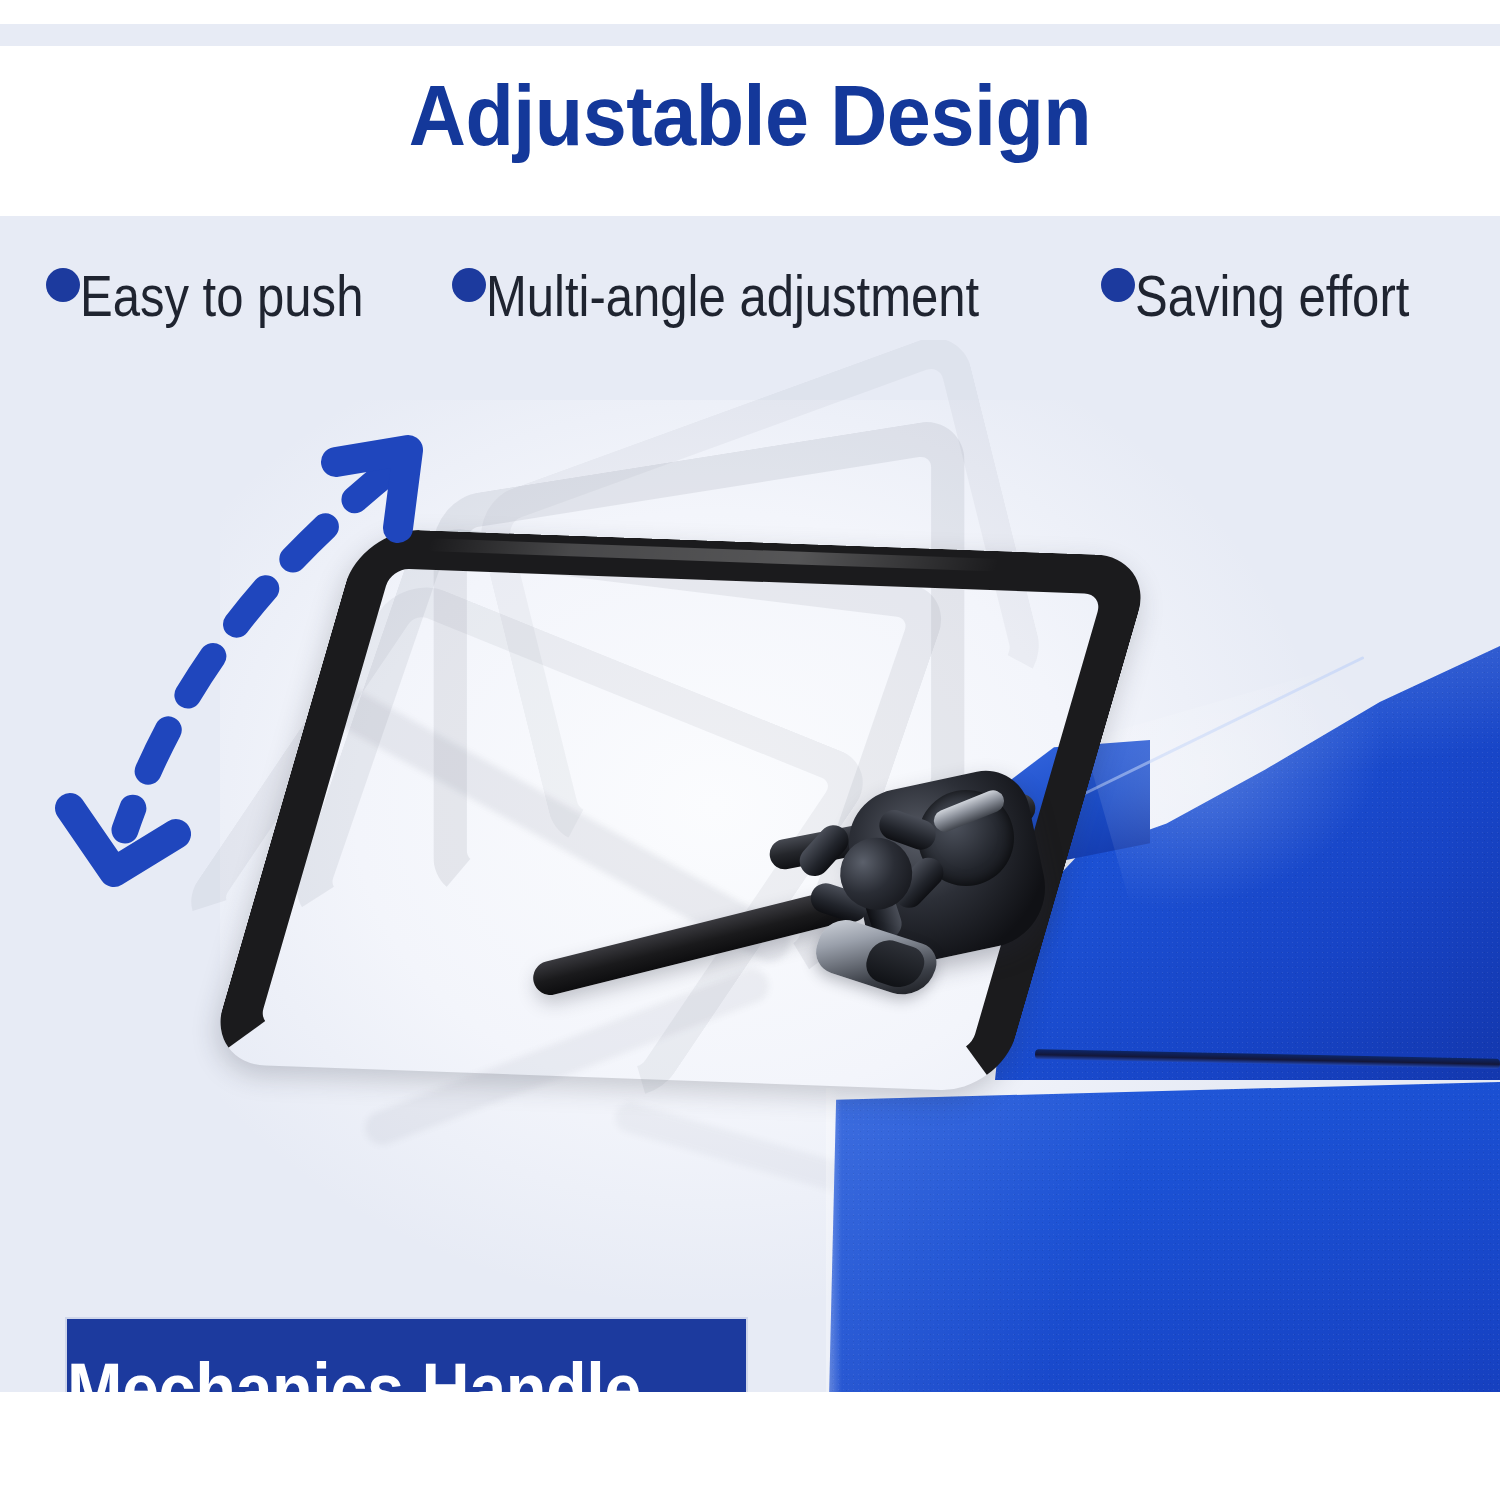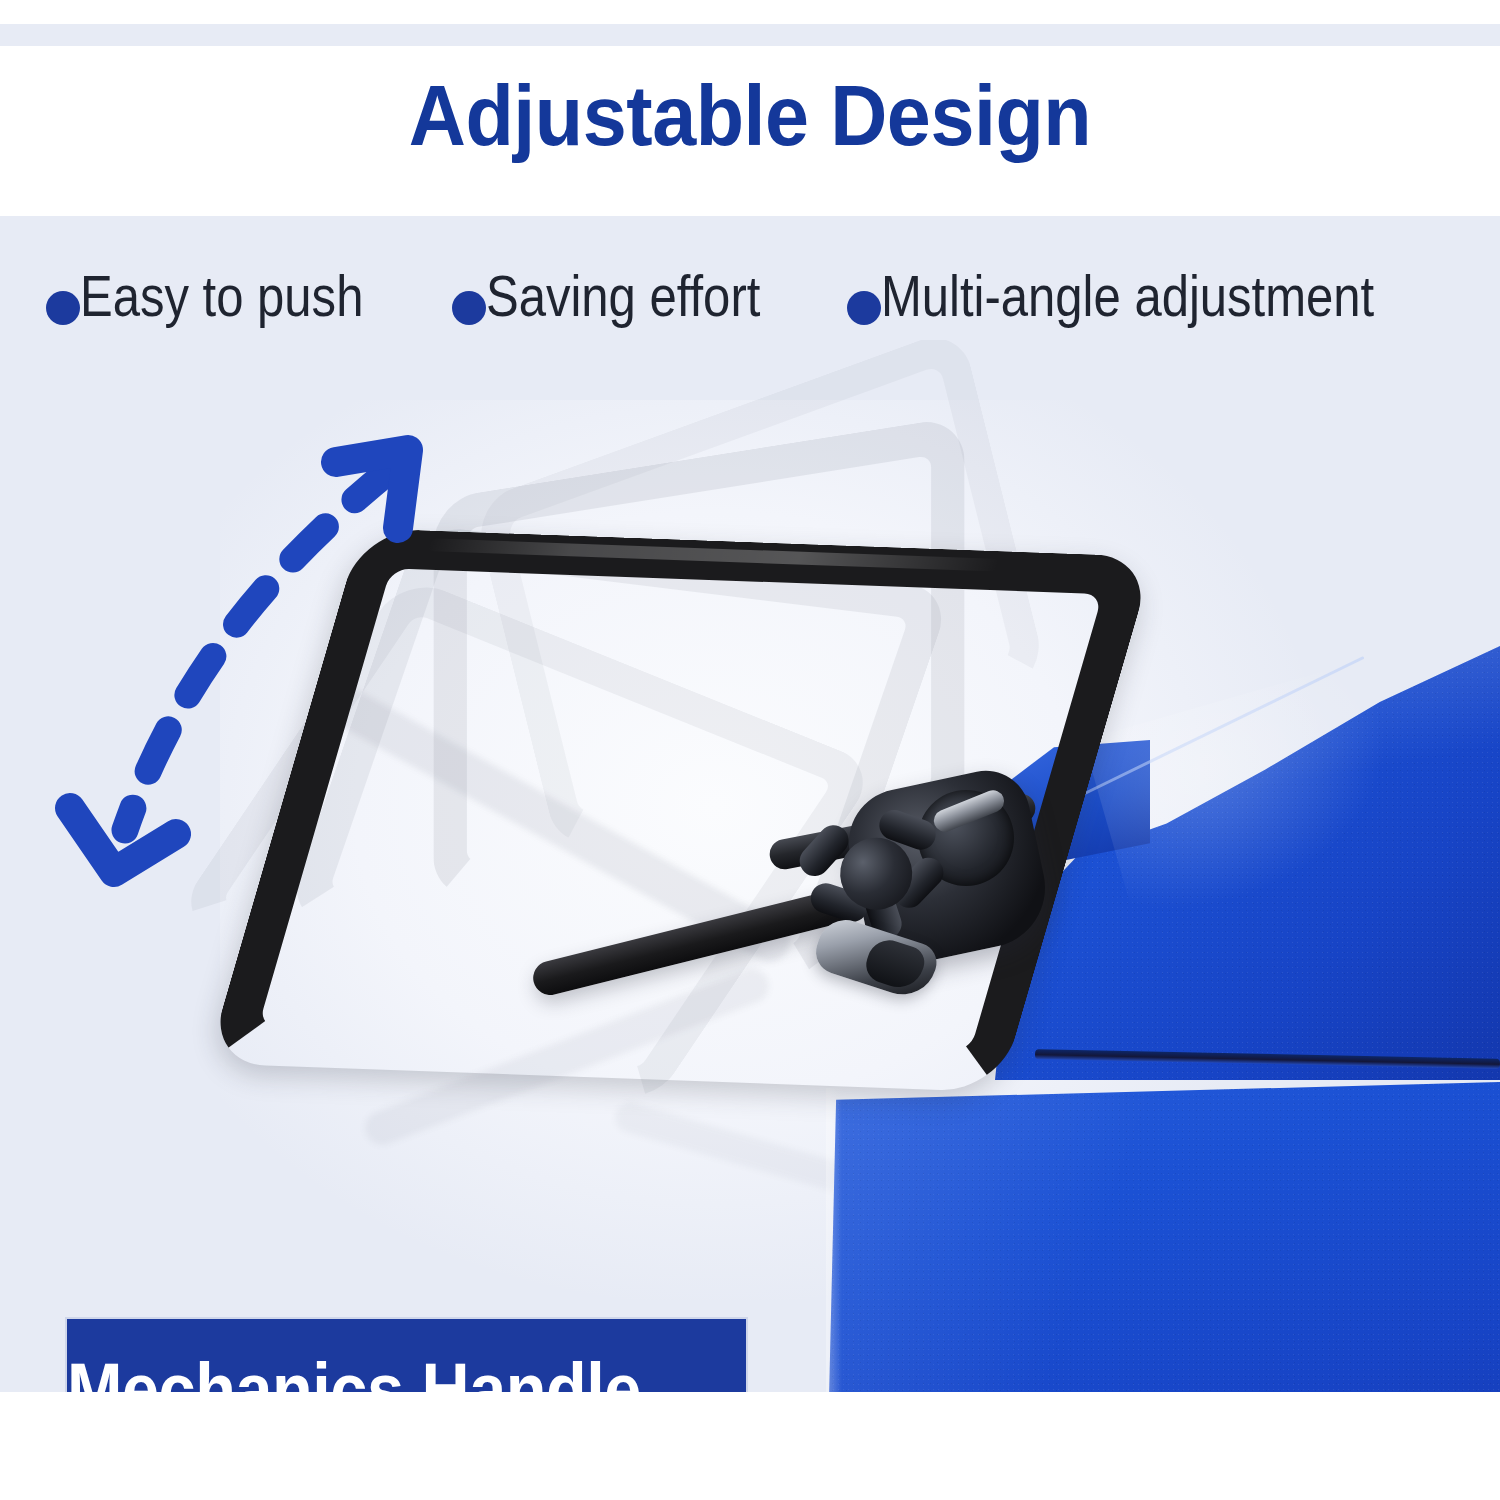--- a/index.html
+++ b/index.html
@@ -60,21 +60,21 @@
     height: 88px;
     display: flex;
     align-items: center;
     justify-content: center;
     gap: 42px;
     padding: 0 28px;
     box-sizing: border-box;
   }
   .feature {
     display: flex;
-    align-items: flex-end;
+    align-items: flex-start;
     white-space: nowrap;
   }
   .feature .dot {
     width: 34px;
     height: 34px;
     border-radius: 50%;
     background: #1c3a9e;
     flex: none;
   }
   .feature .flabel {
@@ -413,26 +413,26 @@
 
   <div class="feature-row">
 
     <div class="feature">
       <span class="dot"></span>
       <span class="flabel">Easy to push</span>
     </div>
 
     <div class="feature">
       <span class="dot"></span>
-      <span class="flabel">Saving effort</span>
+      <span class="flabel">Multi-angle adjustment</span>
     </div>
 
     <div class="feature">
       <span class="dot"></span>
-      <span class="flabel">Multi-angle adjustment</span>
+      <span class="flabel">Saving effort</span>
     </div>
 
   </div>
 
   <div class="stage">
 
     <div class="light-wash"></div>
 
     <div class="cast-shadow cs-1"></div>
     <div class="cast-shadow cs-2"></div>

